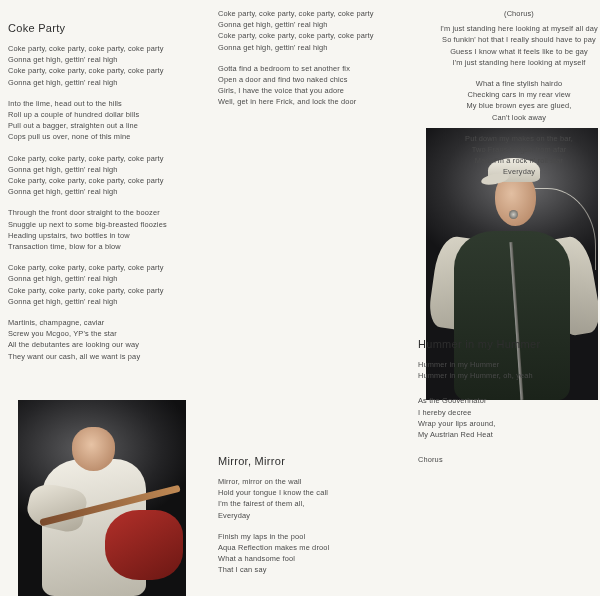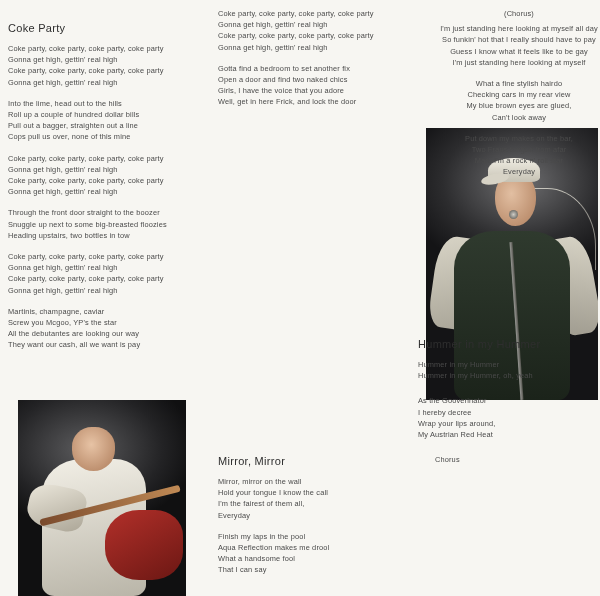--- a/index.html
+++ b/index.html
@@ -174,20 +174,21 @@
         <div>Coke party, coke party, coke party, coke party</div>
         <div>Gonna get high, gettin' real high</div>
         <div>Coke party, coke party, coke party, coke party</div>
         <div>Gonna get high, gettin' real high</div>
       </div>
 
       <div class="stanza">
         <div>Through the front door straight to the boozer</div>
         <div>Snuggle up next to some big-breasted floozies</div>
         <div>Heading upstairs, two bottles in tow</div>
+        <div>Transaction time, blow for a blow</div>
       </div>
 
       <div class="stanza">
         <div>Coke party, coke party, coke party, coke party</div>
         <div>Gonna get high, gettin' real high</div>
         <div>Coke party, coke party, coke party, coke party</div>
         <div>Gonna get high, gettin' real high</div>
       </div>
 
       <div class="stanza">
@@ -282,20 +283,20 @@
       <div class="stanza">
         <div>Hummer in my Hummer</div>
         <div>Hummer in my Hummer, oh, yeah</div>
       </div>
       <div class="stanza" style="margin-top:14px;">
         <div>As the Gooverinator</div>
         <div>I hereby decree</div>
         <div>Wrap your lips around,</div>
         <div>My Austrian Red Heat</div>
       </div>
-      <div class="stanza" style="margin-top:14px;margin-left:17px;">
+      <div class="stanza" style="margin-top:14px;">
         <div>Chorus</div>
       </div>
     </div>
 
   </div>
 
 </div>
 
 </body></html>

